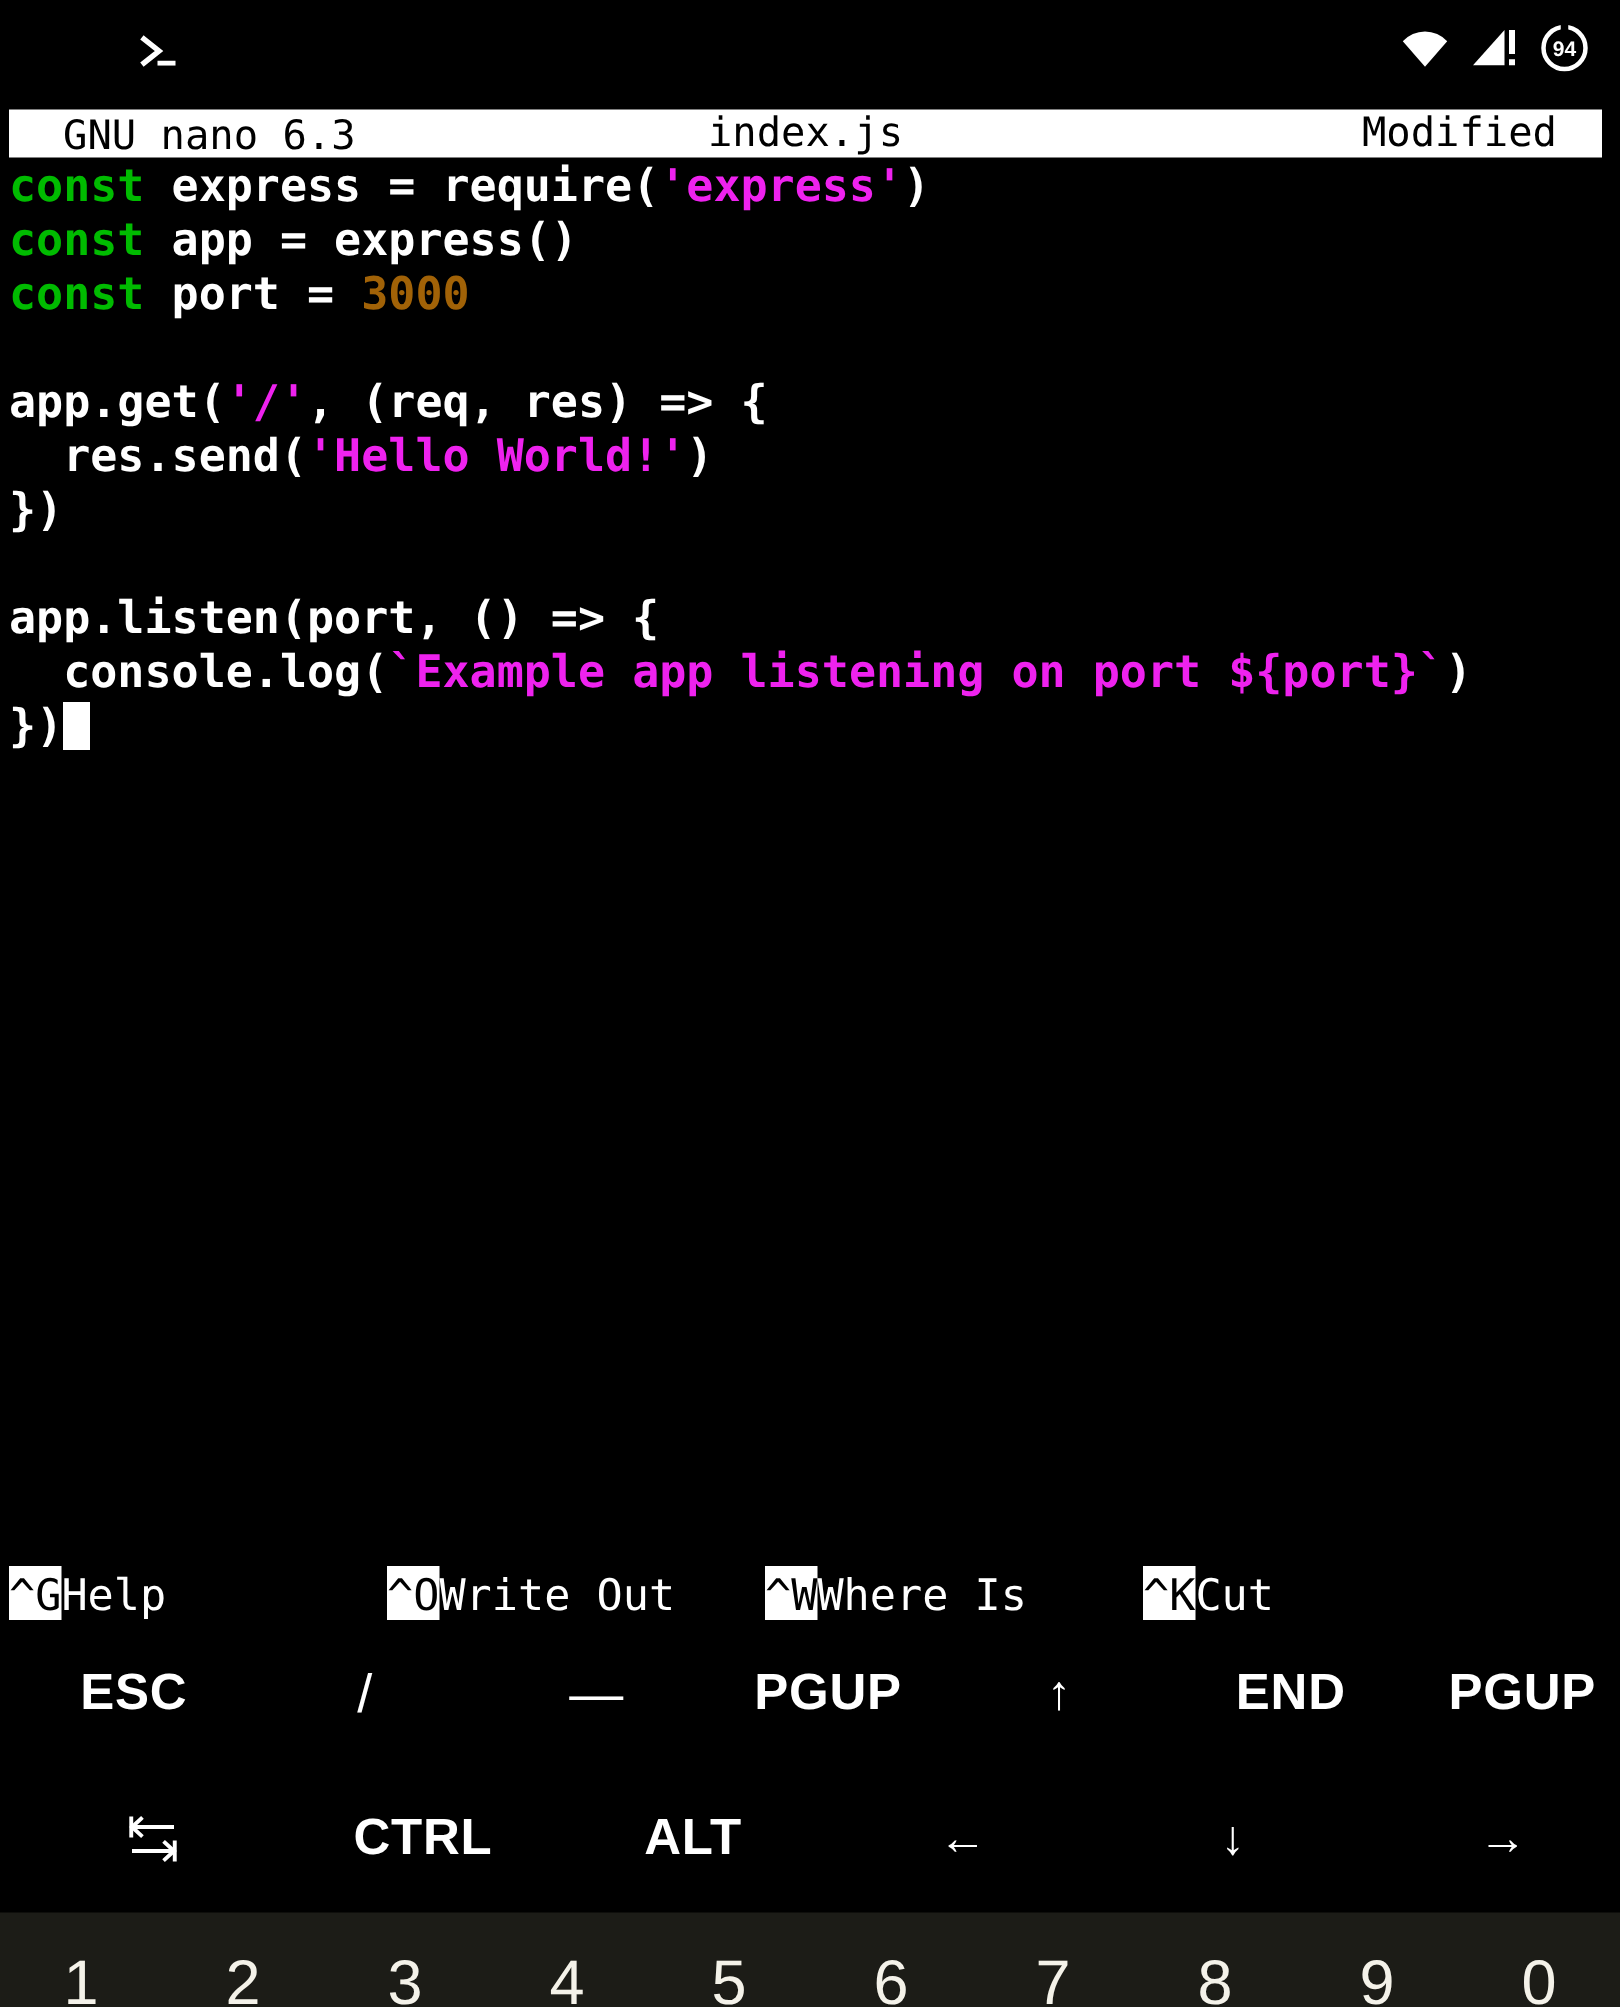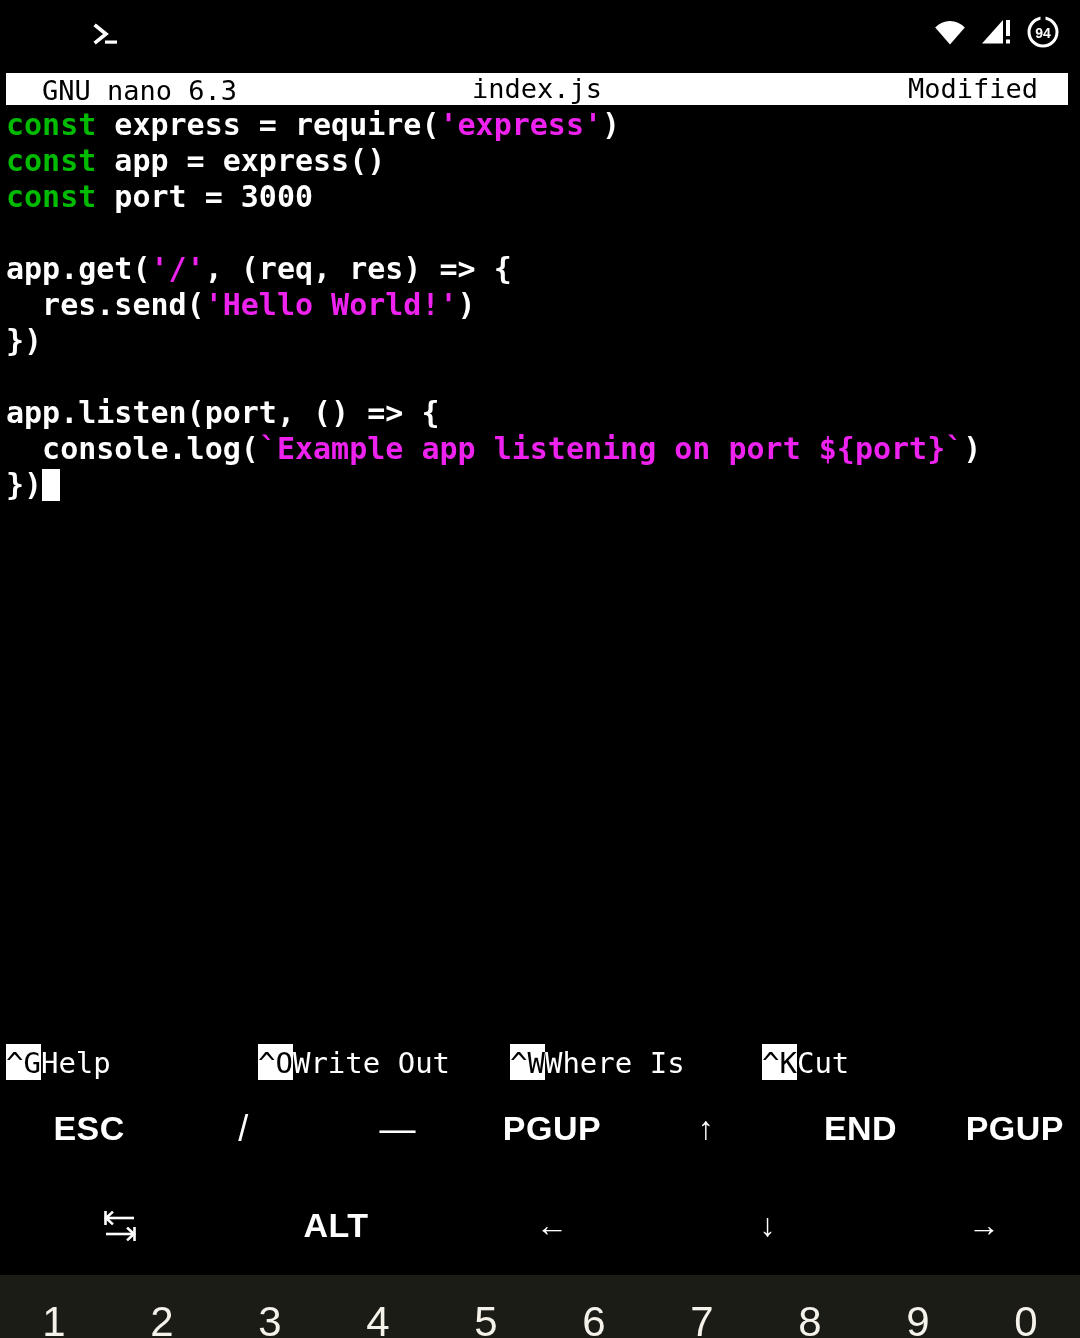--- a/index.html
+++ b/index.html
@@ -90,21 +90,21 @@
     font-weight: bold;
   }
   .code-line {
     height: 36px;
     padding-left: 6px;
     white-space: pre;
     position: relative;
   }
   .tok-key  { color: #00bb00; }
   .tok-str  { color: #ee22ee; }
-  .tok-num  { color: #ffffff; }
+  .tok-num  { color: #a16207; }
   .tok-def  { color: #ffffff; }
   .cursor-block {
     display: inline-block;
     width: 18px;
     height: 32px;
     background: #ffffff;
     vertical-align: -6px;
   }
 
   
@@ -288,20 +288,23 @@
           <svg width="44" height="38" viewBox="0 0 44 38">
             <path d="M8 11 L36 11" stroke="#ffffff" stroke-width="2.6"></path>
             <path d="M14 5.5 L8 11 L14 16.5" stroke="#ffffff" stroke-width="2.6" fill="none" stroke-linecap="square"></path>
             <rect x="6.2" y="4" width="2.6" height="14" fill="#ffffff"></rect>
             <path d="M8 27 L36 27" stroke="#ffffff" stroke-width="2.6"></path>
             <path d="M30 21.5 L36 27 L30 32.5" stroke="#ffffff" stroke-width="2.6" fill="none" stroke-linecap="square"></path>
             <rect x="35.2" y="20" width="2.6" height="14" fill="#ffffff"></rect>
           </svg>
         </div>
         <div class="ek-key">
+          <span>CTRL</span>
+        </div>
+        <div class="ek-key">
           <span>ALT</span>
         </div>
         <div class="ek-key arrow">
           <span>←</span>
         </div>
         <div class="ek-key arrow">
           <span>↓</span>
         </div>
         <div class="ek-key arrow">
           <span>→</span>

